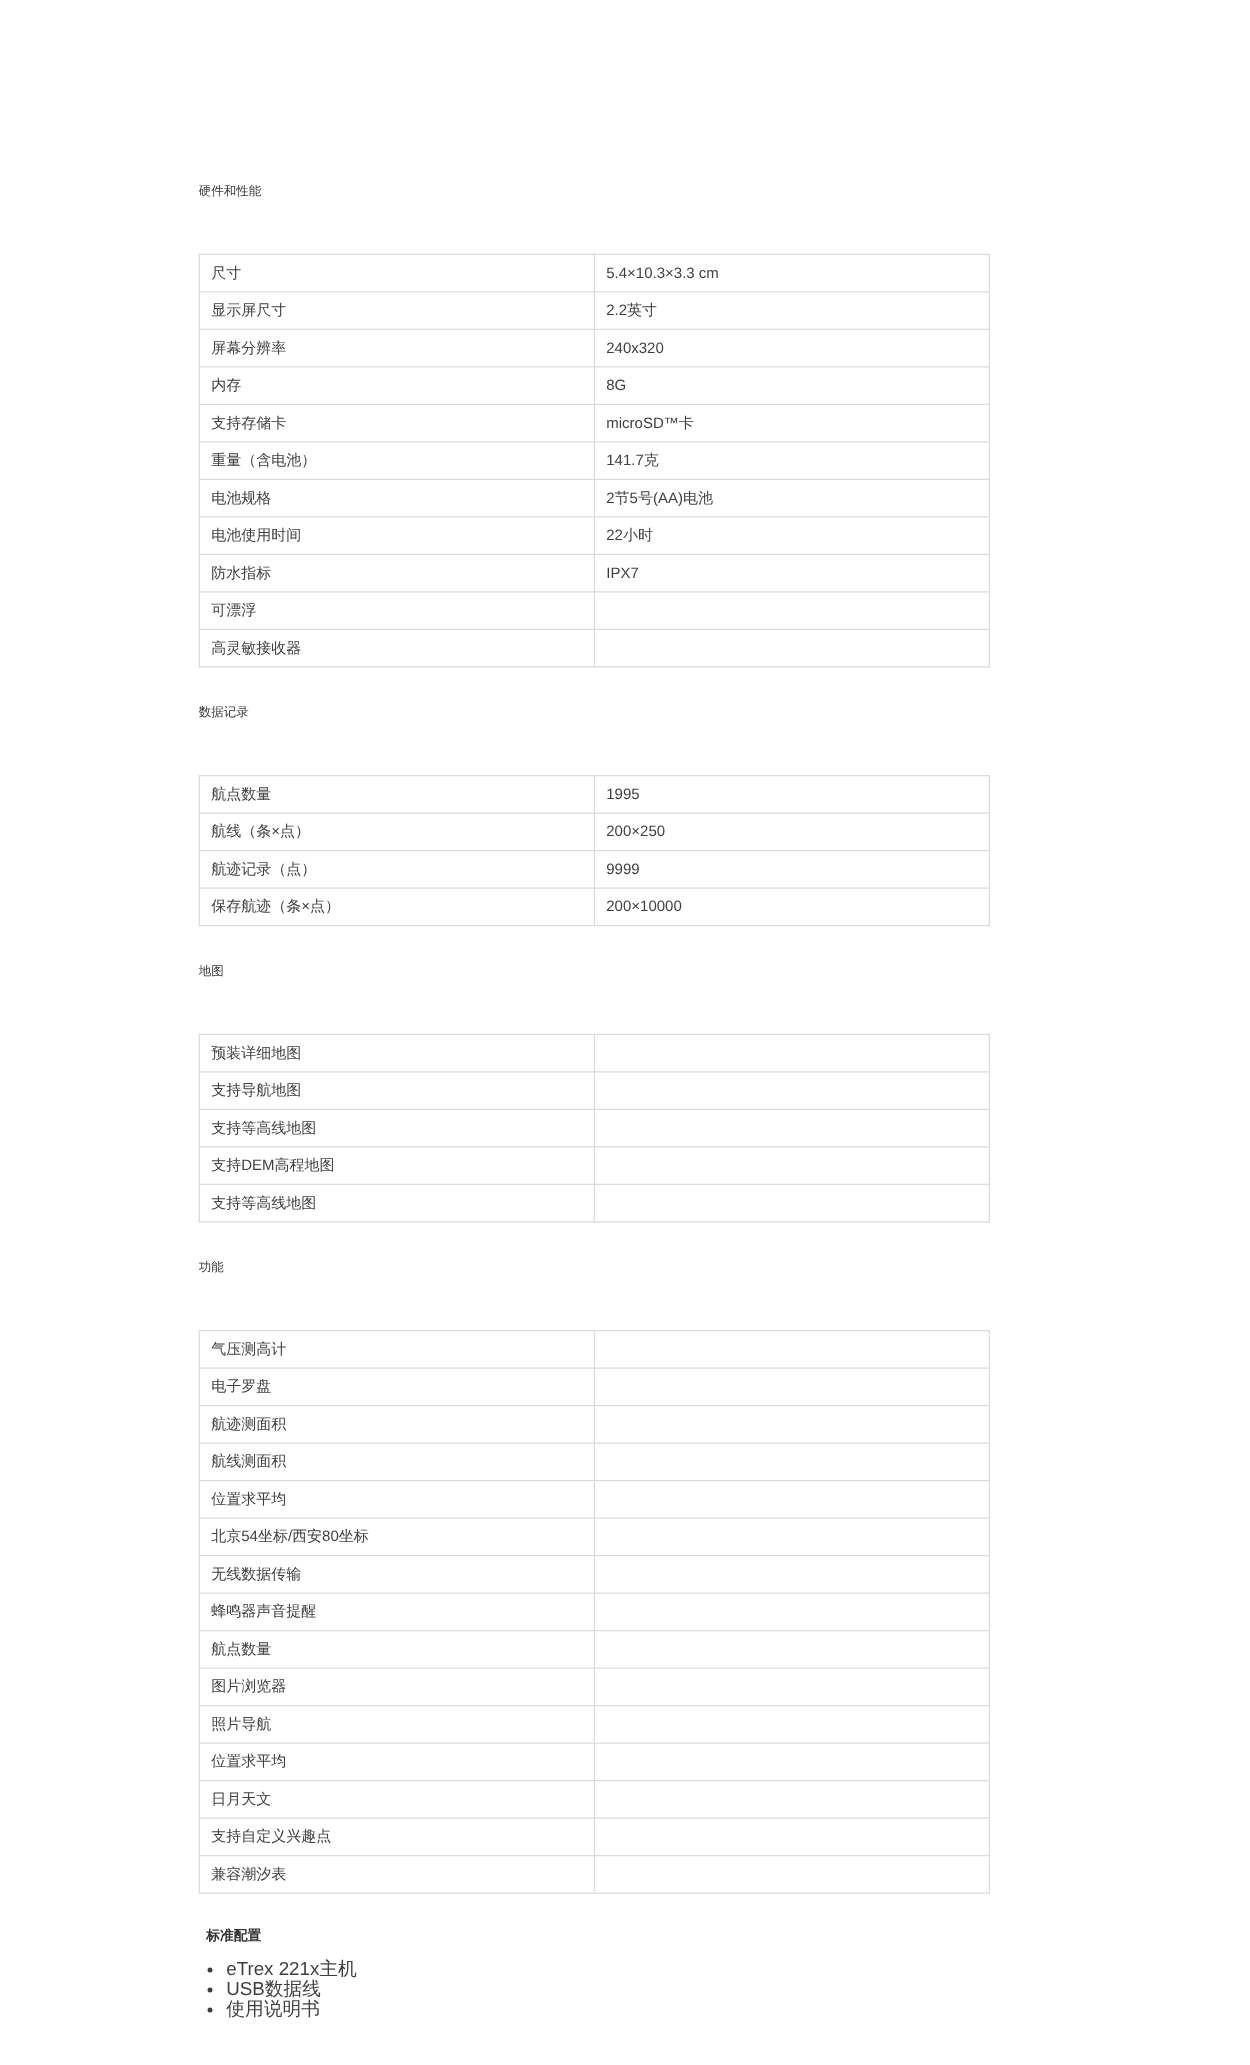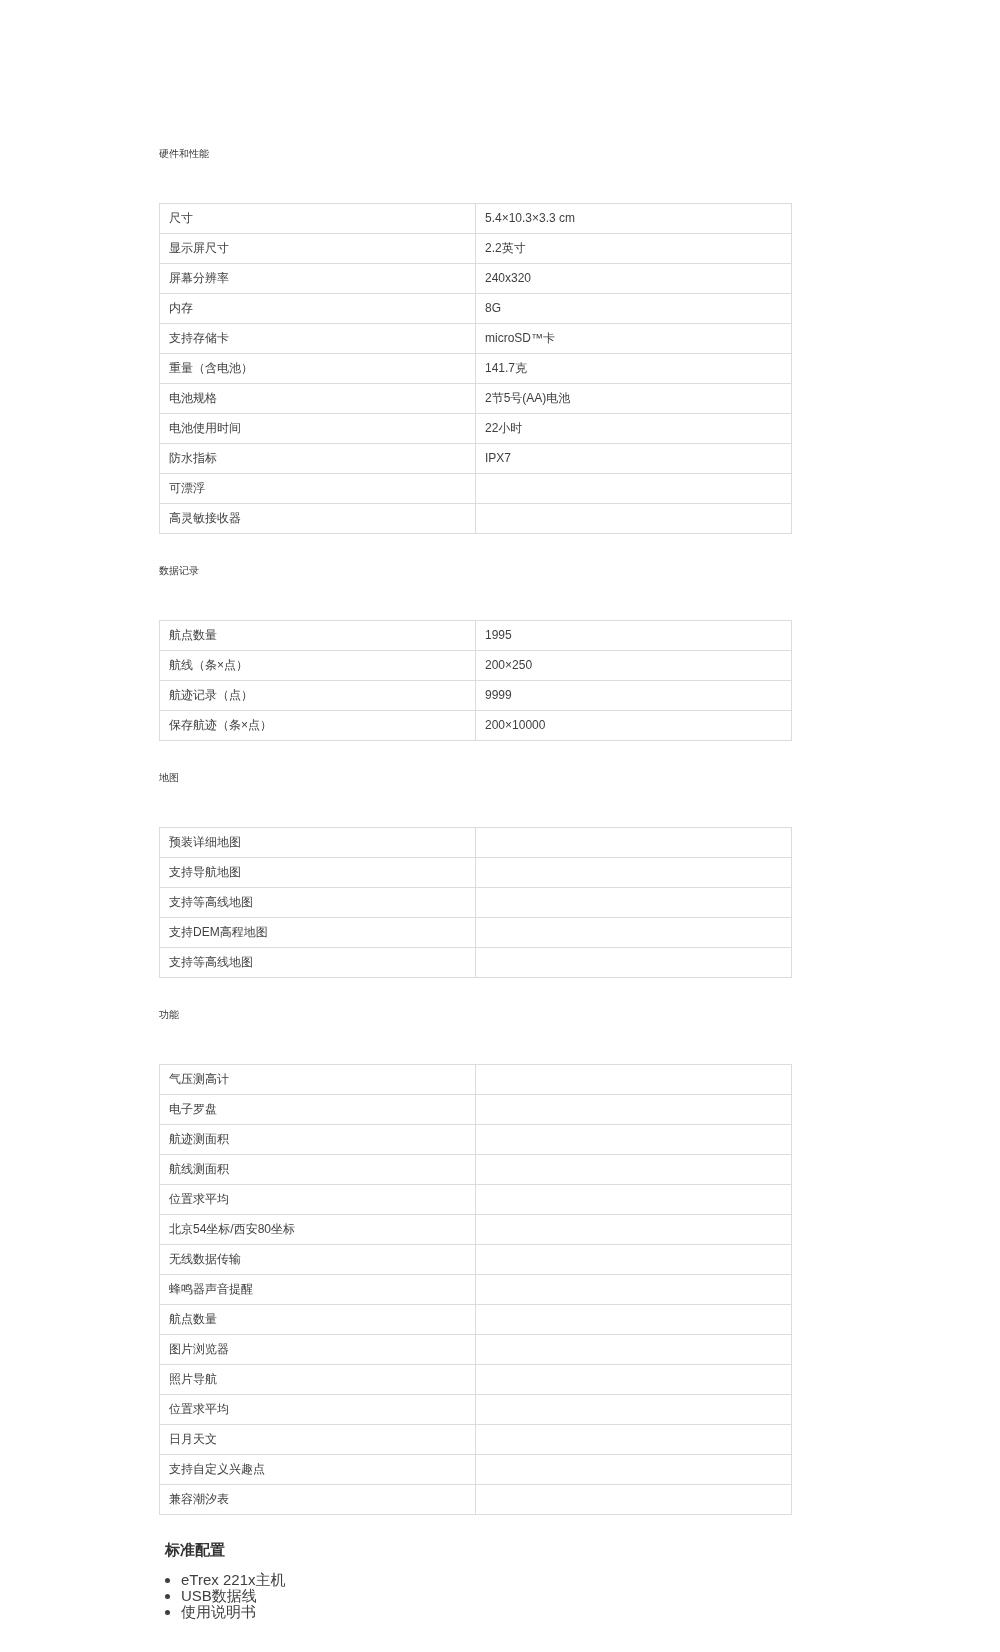--- a/index.html
+++ b/index.html
@@ -41,21 +41,21 @@
     overflow: hidden;
     white-space: nowrap;
   }
   td.label-cell { width: 50%; }
   td.value-cell { width: 50%; }
   .package {
     margin-top: 26px;
     padding-left: 6px;
   }
   .pkg-title {
-    font-size: 15px;
+    font-size: 11px;
     font-weight: 700;
     color: #333333;
     margin: 0 0 12px 0;
   }
   ul.pkg-list {
     margin: 0;
     padding: 0 0 0 16px;
     list-style: disc;
   }
   ul.pkg-list li {

